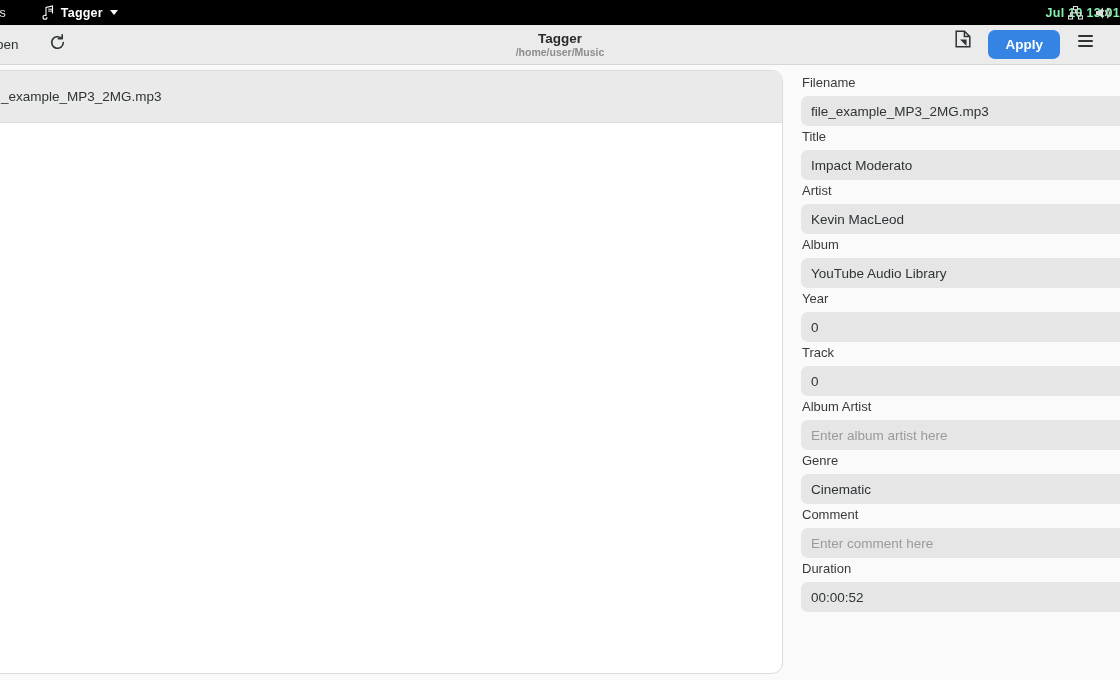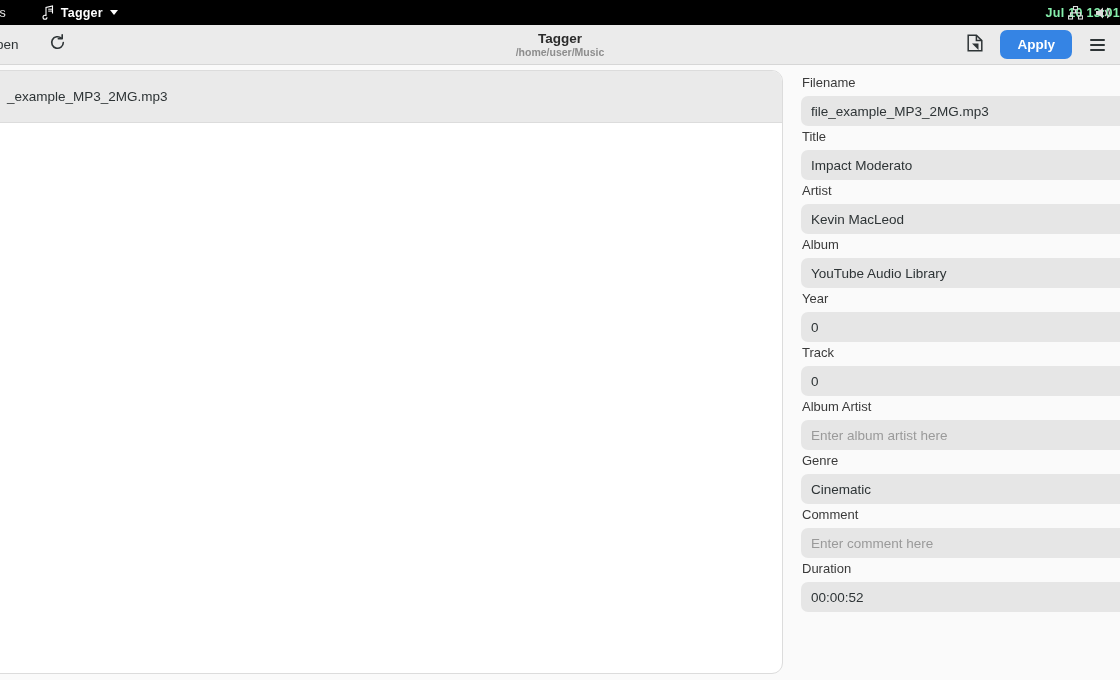--- a/index.html
+++ b/index.html
@@ -96,22 +96,22 @@
   .hb-title {
     font-size: 13.5px; font-weight: bold; color: #2b2b2b;
     line-height: 15px;
   }
   .hb-subtitle {
     font-size: 10.5px; color: #8d8d8d;
     line-height: 13px;
     font-weight: bold;
   }
   .hb-right {
-    position: absolute; right: 12px;
-    display: flex; align-items: center; gap: 14px;
+    position: absolute; right: 24px;
+    display: flex; align-items: flex-start; gap: 14px;
   }
   .hb-tagicon { width: 22px; height: 22px; display: flex; align-items: center; justify-content: center; }
   .apply-btn {
     background: #3584e4;
     color: #ffffff;
     font-size: 13.5px;
     font-weight: bold;
     border: none;
     border-radius: 7px;
     padding: 7px 17px;
@@ -148,21 +148,20 @@
     height: 52px;
     background: #eaeaea;
     display: flex; align-items: center;
     padding-left: 20px;
     border-bottom: 1px solid #dcdcdc;
     cursor: pointer;
   }
   .list-row-label {
     font-size: 13.5px;
     color: #2e3436;
-    margin-left: 6px;
   }
 
   
   .props {
     position: absolute;
     top: 0; left: 793px;
     width: 360px;
     height: 614px;
     background: #fafafa;
     padding-top: 8px;

